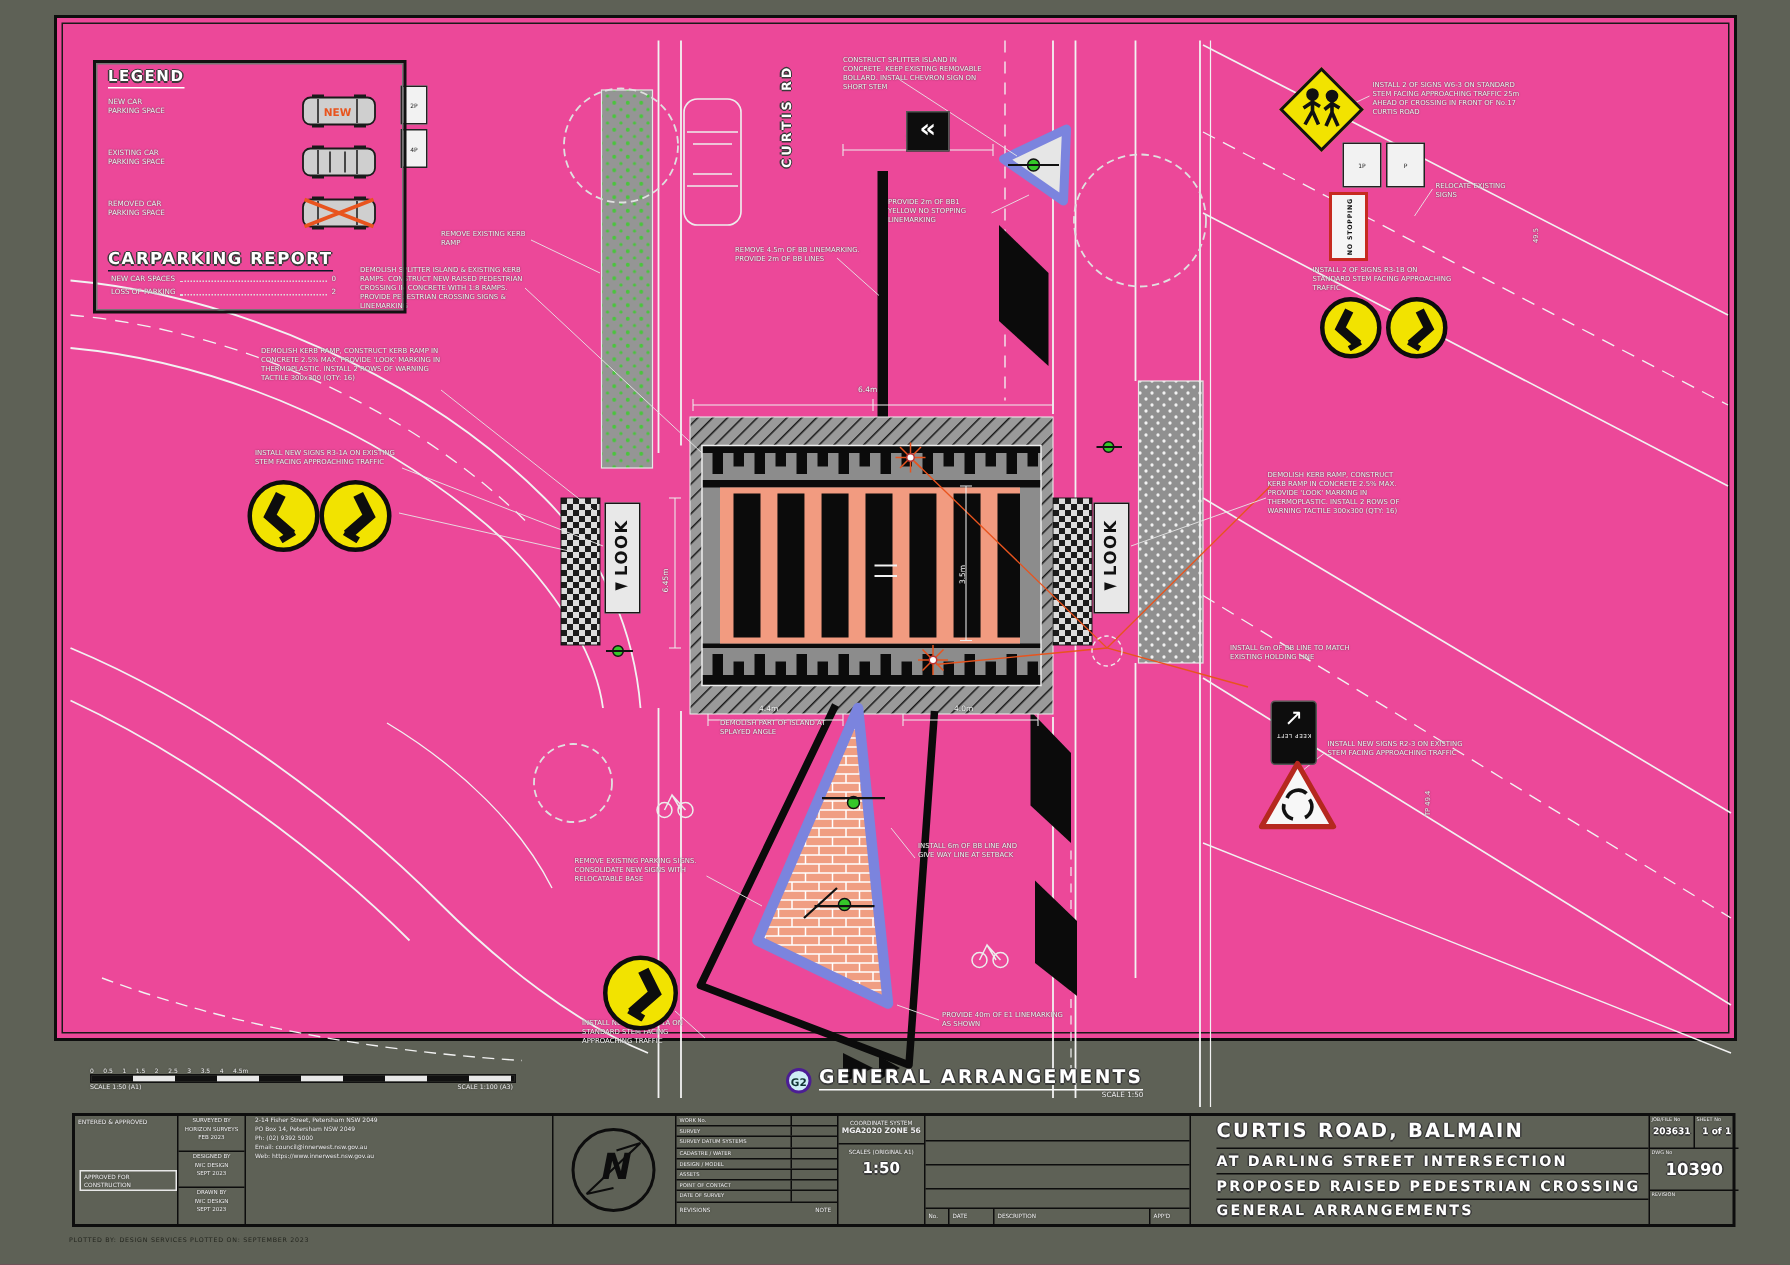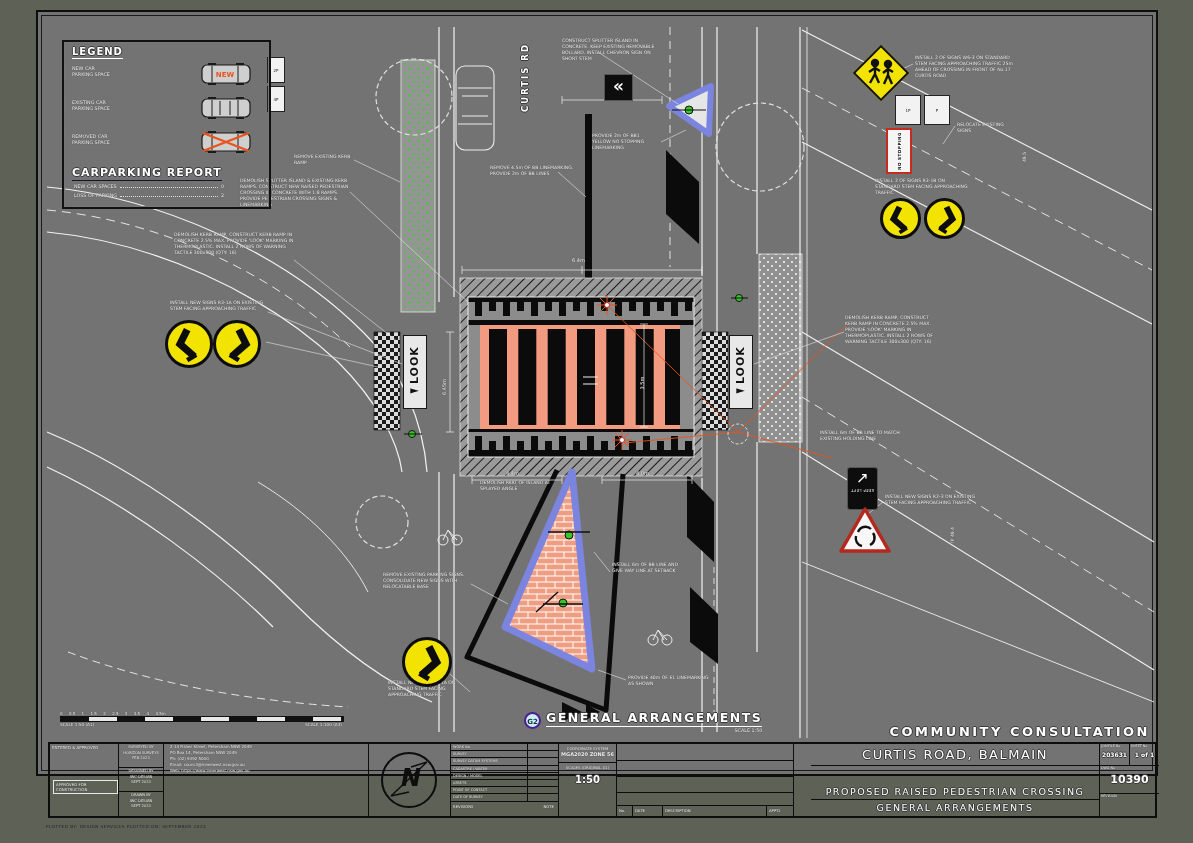--- a/index.html
+++ b/index.html
@@ -1,18 +1,18 @@
 <!DOCTYPE html>
 <html><head>
 <meta charset="utf-8">
 <style>
   html,body{margin:0;padding:0;background:#4c4f46;}
   #canvas{position:relative;width:1193px;height:843px;background:#5e6156;overflow:hidden;
           font-family:"DejaVu Sans",sans-serif;}
-  #sheet{position:absolute;left:36px;top:10px;width:1122px;height:766px;background:#737373;
+  #sheet{position:absolute;left:36px;top:10px;width:1122px;height:684px;background:#ec4899;
          border:2px solid #0e0e0e;box-sizing:border-box;}
   #innerframe{position:absolute;left:3px;top:3px;right:3px;bottom:3px;border:1px solid #1a1a1a;pointer-events:none;}
   .abs{position:absolute;}
   .ann{position:absolute;font-size:4.6px;line-height:1.3;color:#f4f4f4;text-shadow:0 0 1px #2c2c2c;z-index:6;}
   .dim{position:absolute;font-size:5px;color:#f4f4f4;text-shadow:0 0 1px #2c2c2c;z-index:6;white-space:nowrap;}
   .lvl{position:absolute;font-size:4.5px;color:#f0f0f0;text-shadow:0 0 1px #2c2c2c;transform:rotate(-90deg);transform-origin:left top;z-index:6;}
   .olt{color:#fff;text-shadow:0 1px 0 #3a3a3a,1px 0 0 #3a3a3a,0 -1px 0 #3a3a3a,-1px 0 0 #3a3a3a;}
   
   #legend{position:absolute;left:24px;top:28px;width:205px;height:165px;border:2px solid #111;
           box-shadow:0 0 0 1px #777 inset;z-index:8;}
@@ -81,22 +81,22 @@
   .frow{position:absolute;left:0;right:0;height:7.2px;border-bottom:.5px solid #0d0d0d;font-size:3.5px;
        color:#f0f0f0;text-shadow:0 0 1px #333;padding-left:2px;box-sizing:border-box;line-height:7px;}
   .frow i{position:absolute;left:76px;top:0;bottom:0;border-left:.5px solid #0d0d0d;}
   #ffoot{position:absolute;left:0;right:0;bottom:0;height:14px;font-size:3.8px;color:#f0f0f0;text-shadow:0 0 1px #333;
        display:flex;justify-content:space-between;padding:2px 4px 0 2px;box-sizing:border-box;}
   #coordcell div{text-align:center;}
   .revgrid{position:absolute;left:0;right:0;bottom:0;height:10px;border-top:1px solid #0d0d0d;display:flex;}
   .revgrid span{border-right:1px solid #0d0d0d;font-size:3.8px;color:#f0f0f0;text-shadow:0 0 1px #333;
        box-sizing:border-box;padding:2px 0 0 2px;}
   .revline{position:absolute;left:0;right:0;height:0;border-top:.5px solid #0d0d0d;}
-  .prow{position:absolute;left:17px;right:0;text-align:center;border-bottom:1px solid #0d0d0d;box-sizing:border-box;
-       font-weight:normal;letter-spacing:1.5px;}
+  .prow{position:absolute;left:17px;right:0;border-bottom:1px solid #0d0d0d;box-sizing:border-box;
+       font-weight:bold;letter-spacing:1.5px;}
   .numbox{position:absolute;box-sizing:border-box;border-bottom:1.5px solid #0d0d0d;}
   .numbox .nl2{position:absolute;left:1px;top:0;font-size:3.3px;color:#f0f0f0;text-shadow:0 0 1px #333;}
   .numbox .nv{position:absolute;left:0;right:0;top:7px;text-align:center;font-weight:bold;}
   #footer{position:absolute;left:46px;top:824px;font-size:4.2px;color:#23251e;letter-spacing:.5px;z-index:3;}
 </style>
 </head>
 <body>
 
 <div id="canvas">
 <div id="sheet">
@@ -473,21 +473,20 @@
 <div class="lvl" style="left:984px;top:150px">49.5</div>
 
 <div id="detail">
   <div class="badge">G2</div>
   <div>
     <div class="dt olt">GENERAL ARRANGEMENTS</div>
     <div class="ds">SCALE 1:50</div>
   </div>
 </div>
 
-<div id="consult" class="olt">COMMUNITY  CONSULTATION</div>
 
 <div id="scalebar">
   <div class="ticks">0     0.5     1     1.5     2     2.5     3     3.5     4     4.5m</div>
   <div class="bar"></div>
   <div class="lbls">
     <span>SCALE 1:50 (A1)</span>
     <span>SCALE 1:100 (A3)</span>
   </div>
 </div>
 
@@ -563,20 +562,21 @@
     <div class="revgrid">
       <span style="width:16px">No.</span>
       <span style="width:30px">DATE</span>
       <span style="flex:1">DESCRIPTION</span>
       <span style="width:26px;border-right:none">APP'D</span>
     </div>
   </div>
 
   <div class="tcell" style="left:744px;width:306px">
     <div class="prow olt" style="top:0;height:22px;font-size:13px;line-height:22px">CURTIS ROAD, BALMAIN</div>
+    <div class="prow olt" style="top:22px;height:17px;font-size:9.5px;line-height:17px">AT DARLING STREET INTERSECTION</div>
     <div class="prow olt" style="top:39px;height:17px;font-size:9.5px;line-height:17px">PROPOSED RAISED PEDESTRIAN CROSSING</div>
     <div class="prow olt" style="top:56px;height:16px;font-size:9.5px;line-height:16px;border-bottom:none">GENERAL ARRANGEMENTS</div>
   </div>
 
   <div class="tcell" style="left:1050px;width:59px;border-right:none">
     <div class="numbox" style="left:0;top:0;width:30px;height:22px;border-right:1px solid #0d0d0d">
       <span class="nl2">JOB/FILE No</span>
       <span class="nv olt" style="font-size:6px">203631</span>
     </div>
     <div class="numbox" style="left:30px;top:0;width:29px;height:22px">

